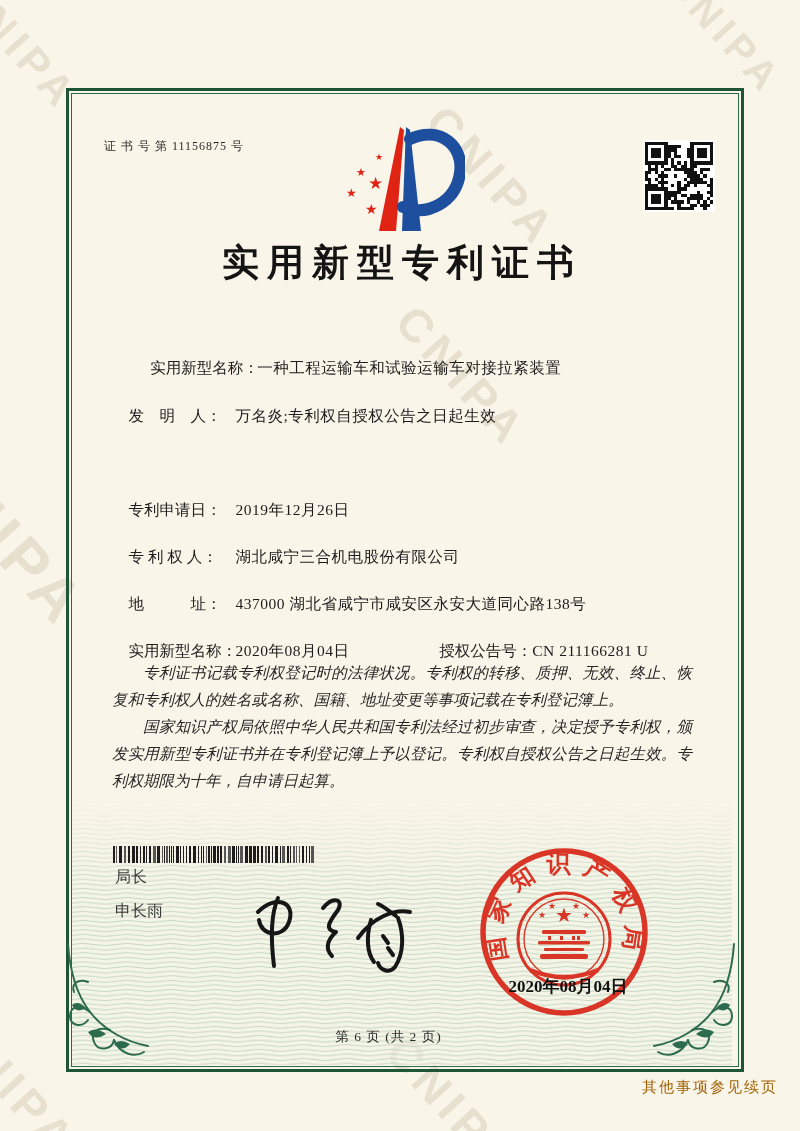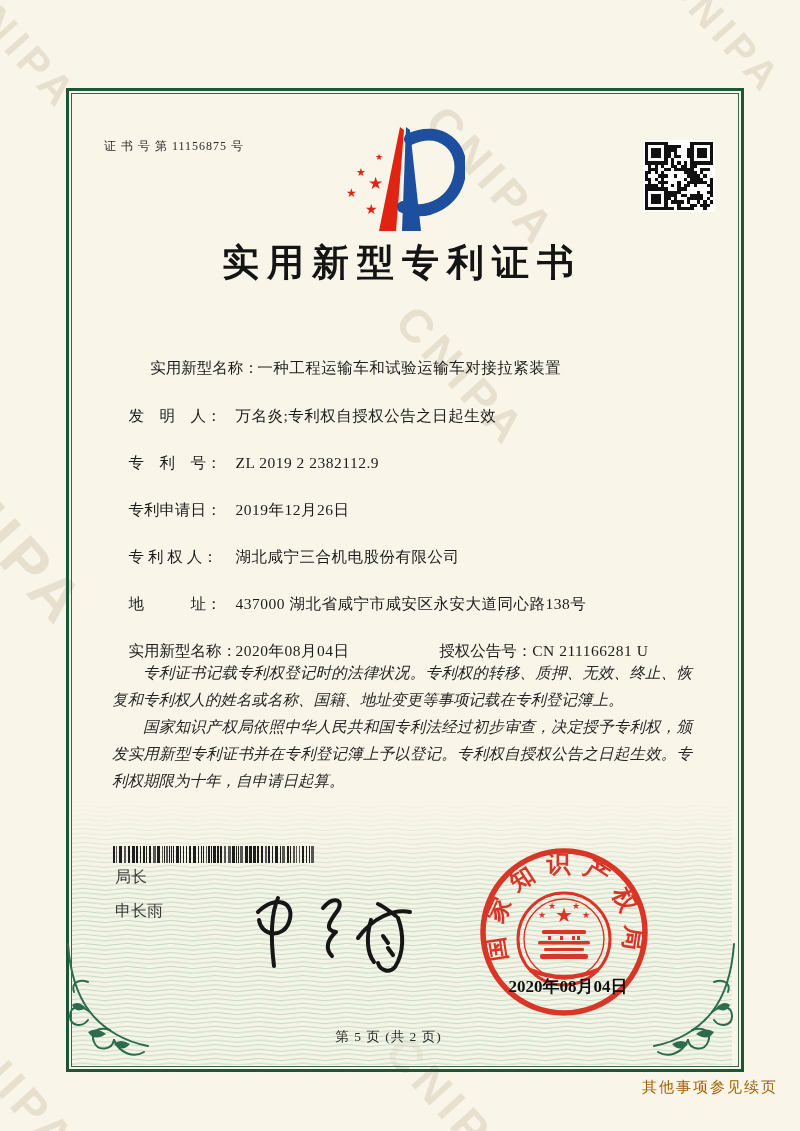--- a/index.html
+++ b/index.html
@@ -382,23 +382,20 @@
     </svg>
 
   <div class="title">实用新型专利证书</div>
 
   <div class="field-row" style="top:340px;font-family:Liberation Mono, monospace;">
     <span class="flabel">实用新型名称：</span><span class="fvalue">一种工程运输车和试验运输车对接拉紧装置</span>
   </div>
   <div class="field-row" style="top:388px;">
     <span class="flabel">发　明　人：</span><span class="fvalue">万名炎;专利权自授权公告之日起生效</span>
   </div>
-  <div class="field-row" style="top:435px;">
-    <span class="flabel">专　利　号：</span><span class="fvalue">ZL 2019 2 2382112.9</span>
-  </div>
   <div class="field-row" style="top:482px;">
     <span class="flabel">专利申请日：</span><span class="fvalue">2019年12月26日</span>
   </div>
   <div class="field-row" style="top:529px;">
     <span class="flabel">专 利 权 人：</span><span class="fvalue">湖北咸宁三合机电股份有限公司</span>
   </div>
   <div class="field-row" style="top:576px;">
     <span class="flabel">地　　　址：</span><span class="fvalue">437000 湖北省咸宁市咸安区永安大道同心路138号</span>
   </div>
   <div class="field-row" style="top:623px;">
@@ -521,16 +518,16 @@
           <rect x="82" y="92" width="3" height="4"></rect>
         <rect x="94" y="92" width="3" height="4"></rect>
           <rect x="99" y="92" width="3" height="4"></rect>
         <rect x="62" y="110" width="48" height="5" rx="2"></rect>
       </g>
       <path d="M 52 126 Q 86 140 120 126" fill="none" stroke-width="4.5"></path>
     </g>
   </svg>
   <div class="seal-date">2020年08月04日</div>
 
-  <div class="page-num">第 5 页 (共 2 页)</div>
+  <div class="page-num">第 6 页 (共 2 页)</div>
   <div class="cont-note">其他事项参见续页</div>
 
 </div>
 
 </body></html>

